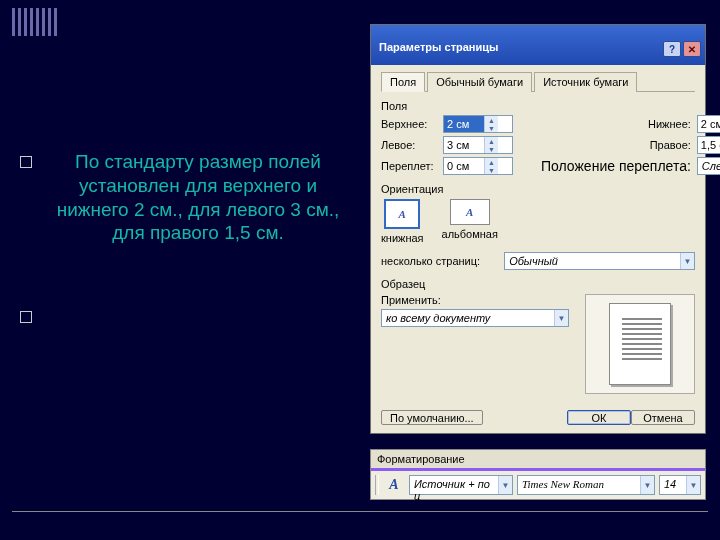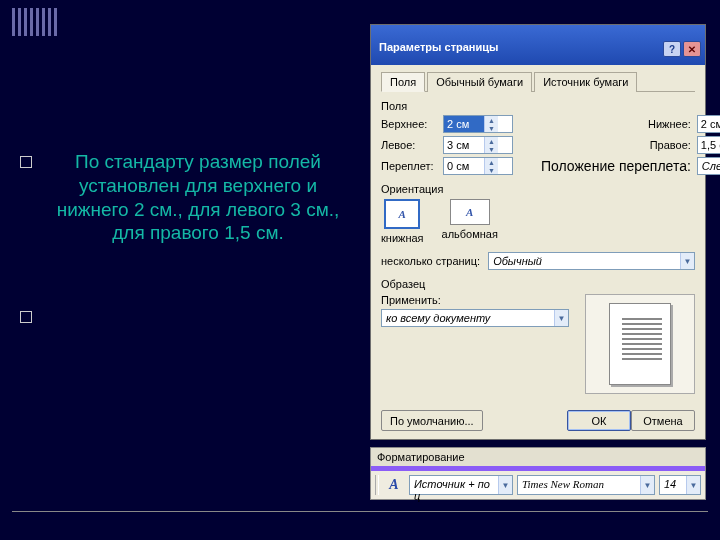--- a/index.html
+++ b/index.html
@@ -134,62 +134,62 @@
   .orient-opt { text-align: center; }
   .orient-opt .ico {
     width: 36px; height: 30px; border: 1px solid #888;
     background: #fff; margin: 0 auto 3px;
     display: flex; align-items: center; justify-content: center;
     font-family: Georgia, serif; font-weight: bold; font-style: italic;
     color: #3355aa;
   }
   .orient-opt.active .ico { border: 2px solid #316ac5; }
   .orient-opt.wide .ico { width: 40px; height: 26px; }
-  .pages-row { display: flex; align-items: center; gap: 8px; margin-top: 3px; }
+  .pages-row { display: flex; align-items: center; gap: 24px; margin-top: 3px; }
   .pages-row .combo { flex: 1; }
   .sample { display: flex; gap: 16px; margin-top: 4px; }
   .sample-left { flex: 1; }
   .sample-right {
     width: 110px; height: 100px;
     border: 1px solid #aaa; background: #f5f3ea;
     display: flex; align-items: center; justify-content: center;
   }
   .page-preview {
     width: 62px; height: 82px; background: #fff; border: 1px solid #888;
     box-shadow: 2px 2px 0 #aaa;
     padding: 14px 8px 8px 12px;
   }
   .page-preview div { height: 2px; background: #888; margin-bottom: 3px; }
   .dlg-footer {
     display: flex; justify-content: space-between;
     margin-top: 10px; padding-top: 6px;
   }
   .btn {
-    min-width: 64px; height: 21px;
+    min-width: 64px; height: 15px;
     background: #ece9d8; border: 1px solid #888;
     border-radius: 2px; font: inherit;
     padding: 0 8px;
   }
   .btn.primary { border: 1px solid #38549e; box-shadow: inset 0 0 0 1px #a3c0f4; }
   .footer-right { display: flex; }
 
   
   .fmtbar-wrap {
     position: absolute;
     left: 370px; bottom: 40px;
     width: 336px;
     border: 1px solid #888;
     background: #efece0;
     font-size: 11px;
     color: #000;
   }
   .fmtbar-title {
     padding: 3px 6px;
     background: #e3e0d0;
-    border-bottom: 5px solid #8b5cf6;
+    border-bottom: 3px solid #8b5cf6;
   }
   .fmtbar-row {
     display: flex; align-items: center; gap: 4px;
     padding: 4px;
   }
   .fmtbar-row .grip {
     width: 4px; height: 20px;
     border-left: 1px solid #aaa;
     border-right: 1px solid #fff;
   }

